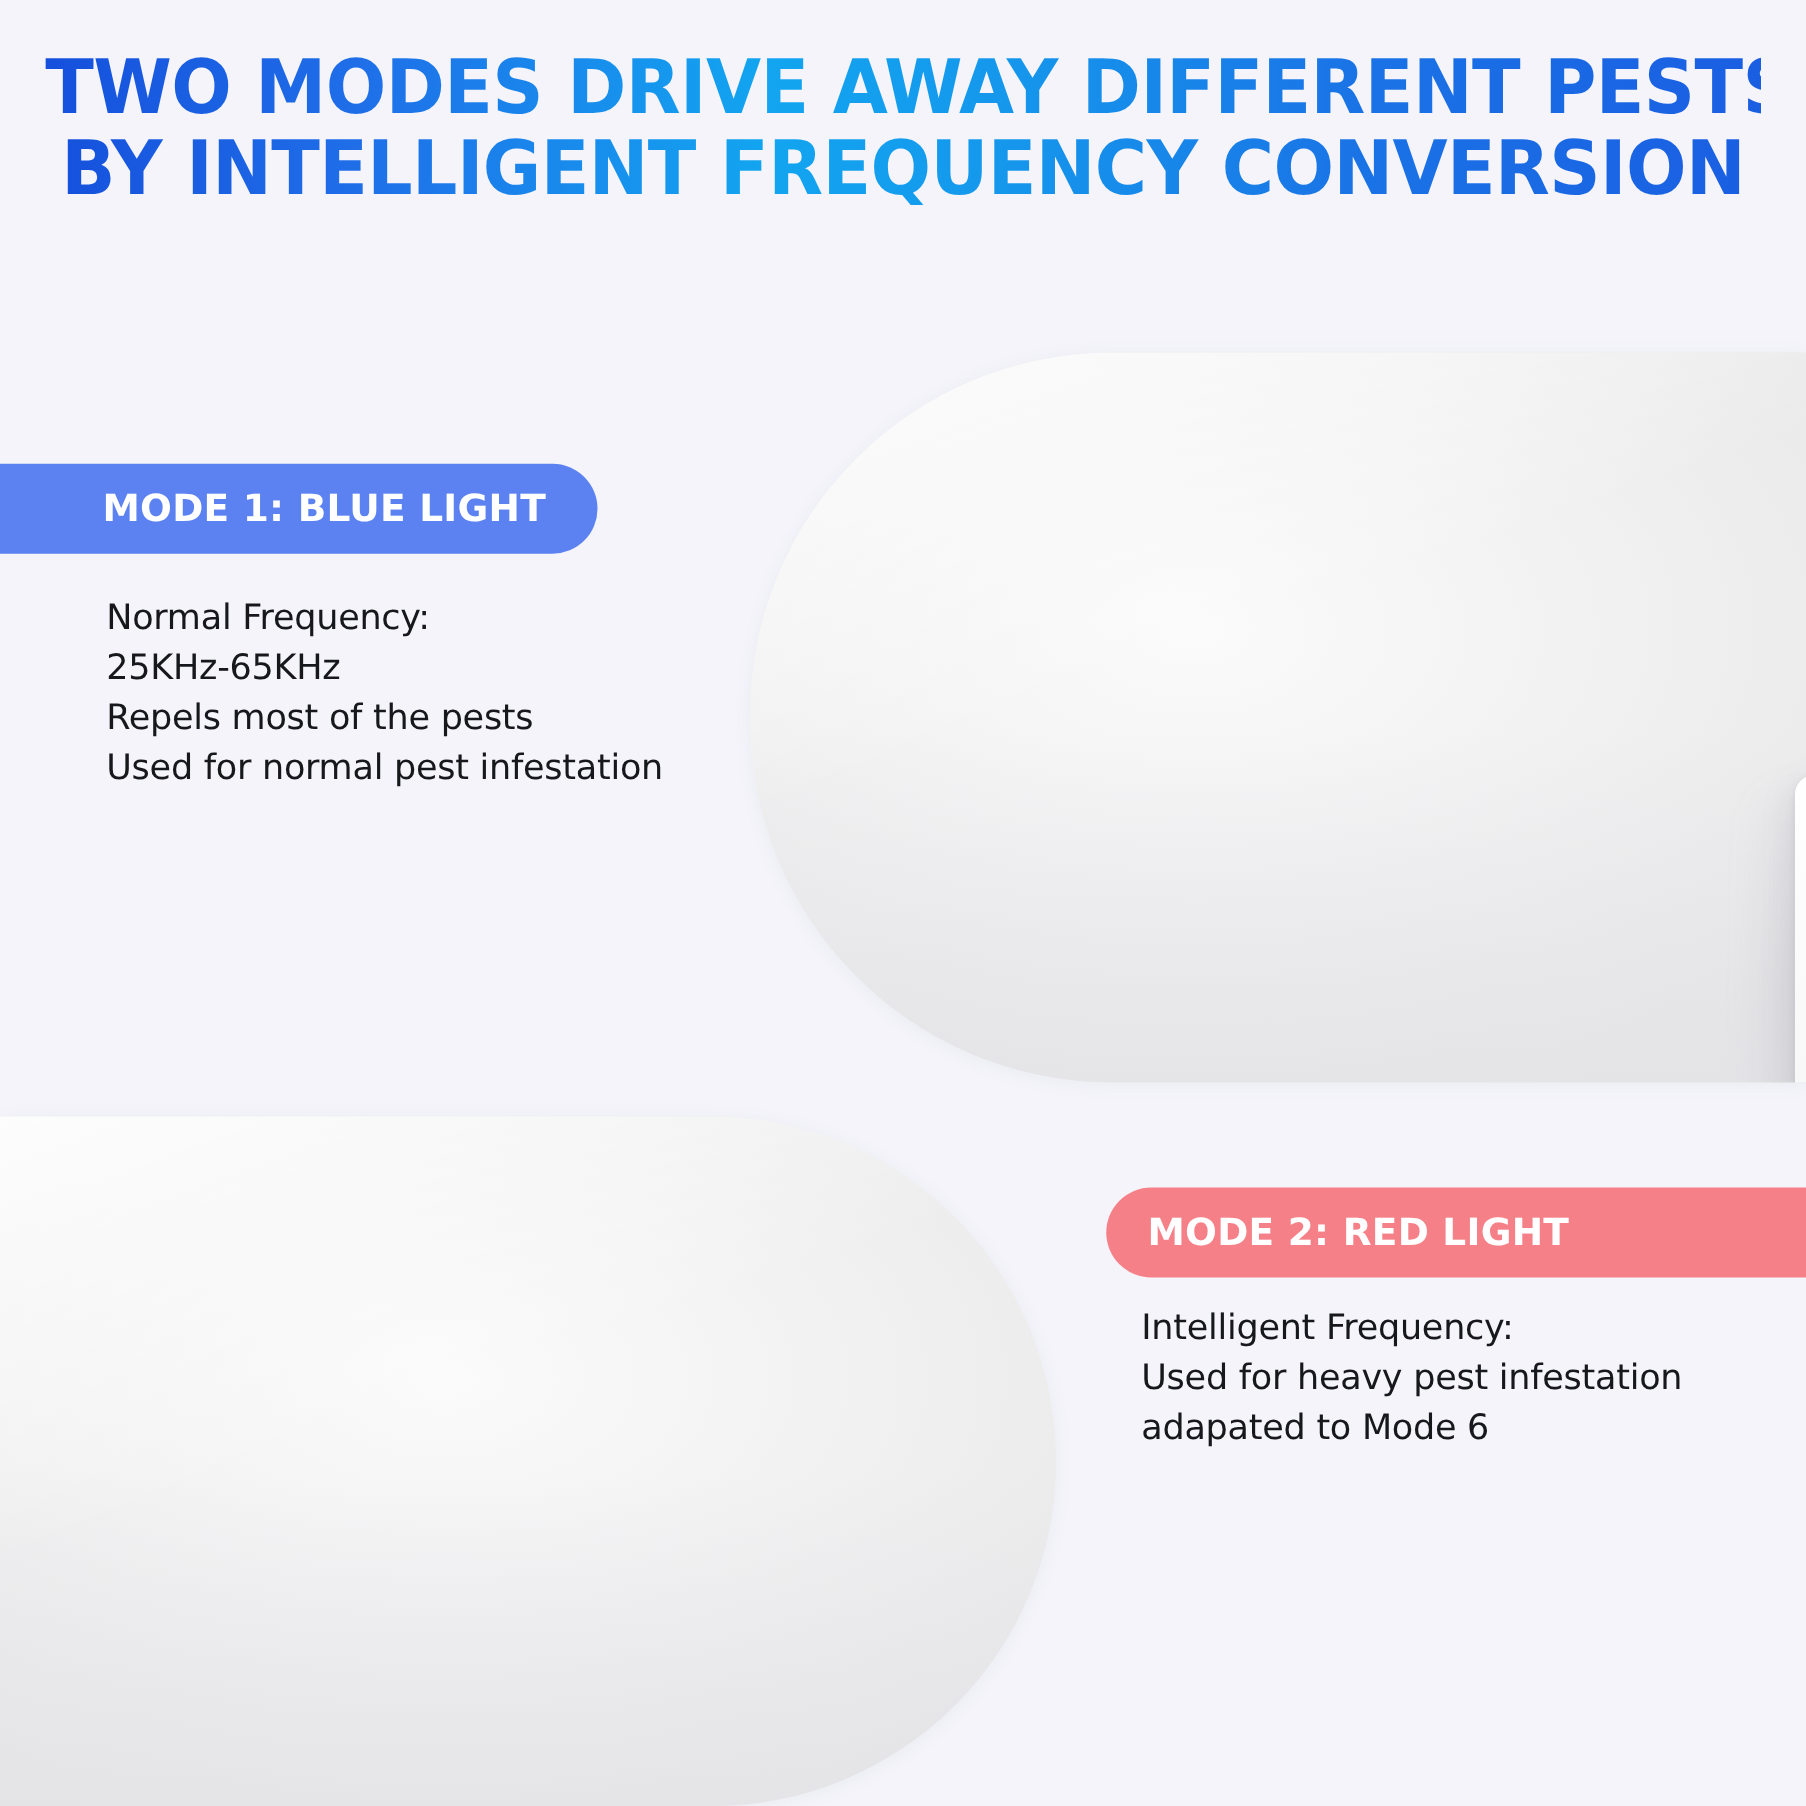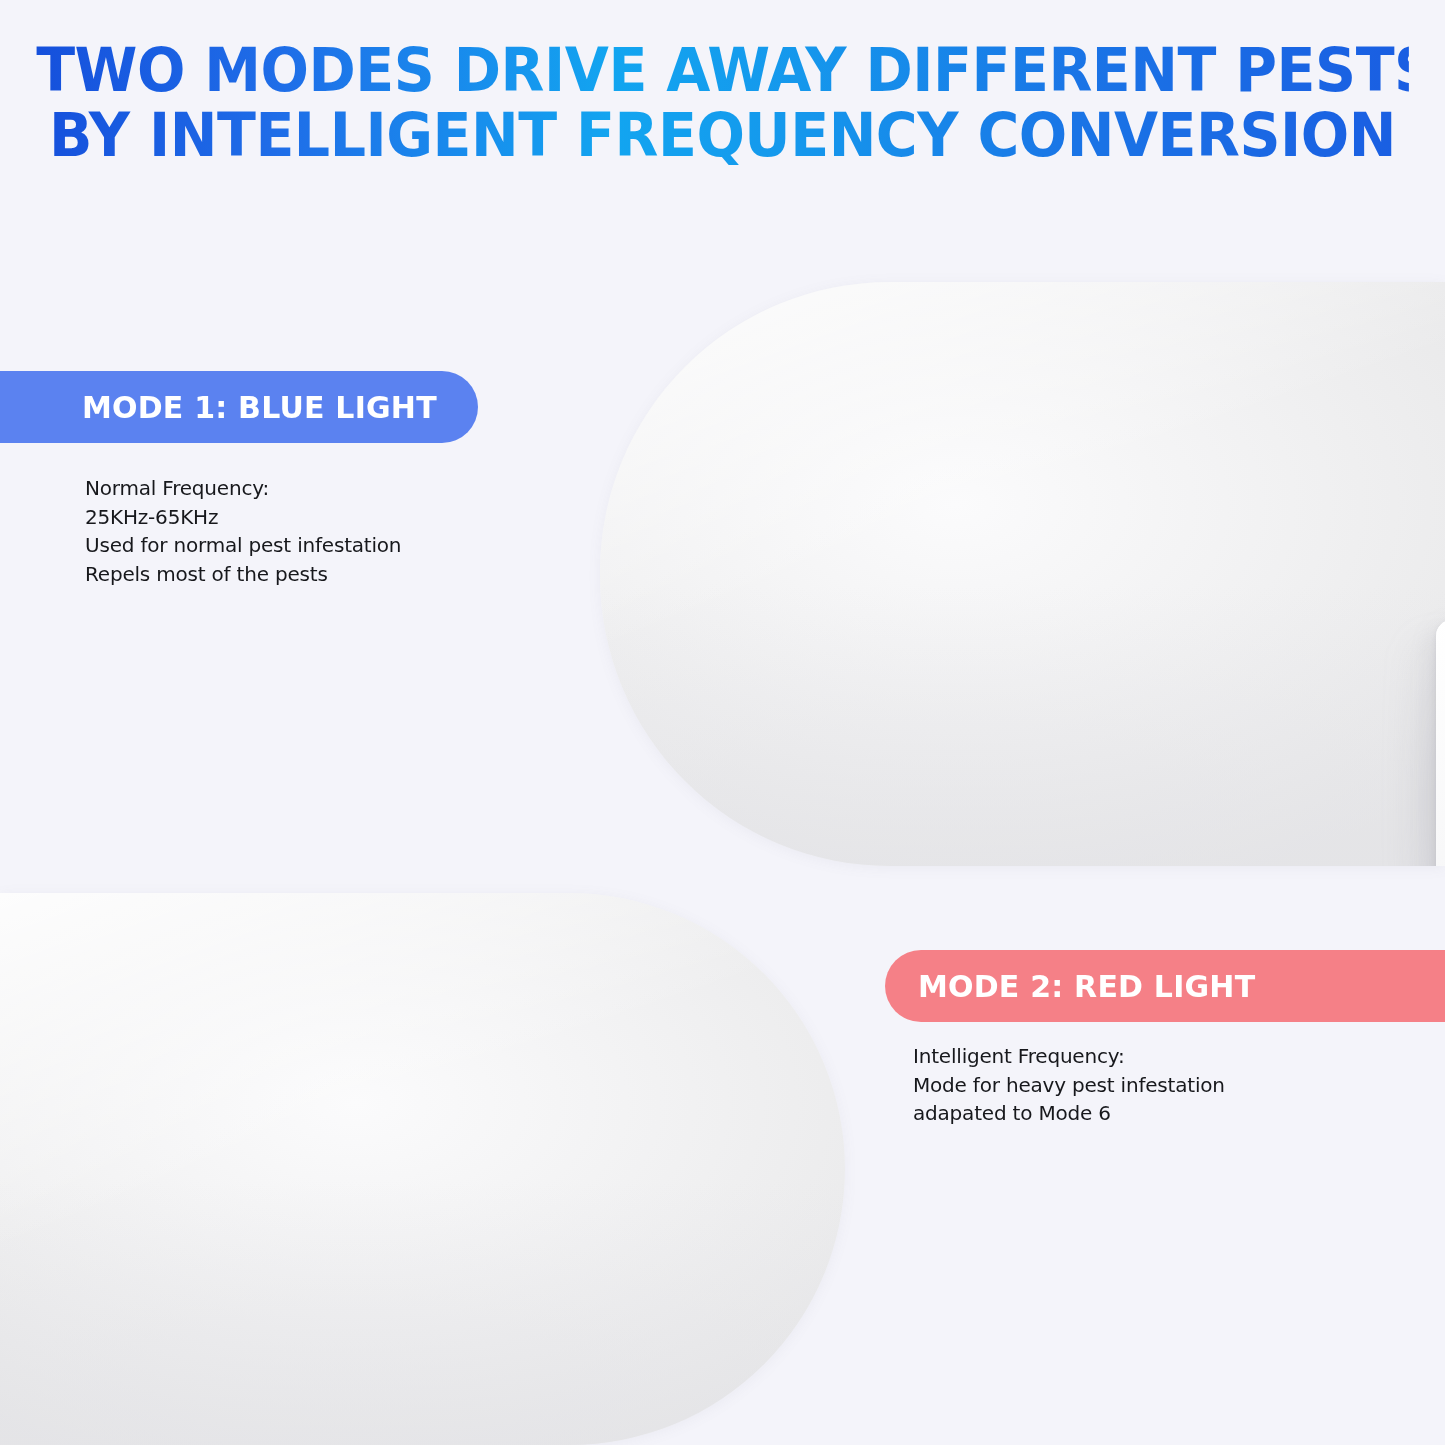--- a/index.html
+++ b/index.html
@@ -134,21 +134,21 @@
     padding-left: 33px;
     background: #f58087;
     border-radius: 40px 0 0 40px;
   }
 
   
   .copy {
     position: absolute;
     font-family: "DejaVu Sans", sans-serif;
     font-weight: 400;
-    font-size: 20px;
+    font-size: 28px;
     line-height: 1.43;
     color: #17181c;
     letter-spacing: -0.2px;
     white-space: nowrap;
   }
   .copy-blue { left: 85px; top: 474px; }
   .copy-red  { left: 913px; top: 1042px; }
   .copy .line { display: block; }
 </style>
 </head>
@@ -174,25 +174,25 @@
   <div class="photo photo-bottom">
     <div class="photo-shade"></div>
 
   </div>
 
   <div class="badge badge-blue">MODE 1: BLUE LIGHT</div>
 
   <div class="copy copy-blue">
     <span class="line">Normal Frequency:</span>
     <span class="line">25KHz-65KHz</span>
+    <span class="line">Repels most of the pests</span>
     <span class="line">Used for normal pest infestation</span>
-    <span class="line">Repels most of the pests</span>
   </div>
 
   <div class="badge badge-red">MODE 2: RED LIGHT</div>
 
   <div class="copy copy-red">
     <span class="line">Intelligent Frequency:</span>
-    <span class="line">Mode for heavy pest infestation</span>
+    <span class="line">Used for heavy pest infestation</span>
     <span class="line">adapated to Mode 6</span>
   </div>
 
 </div>
 
 </body></html>

